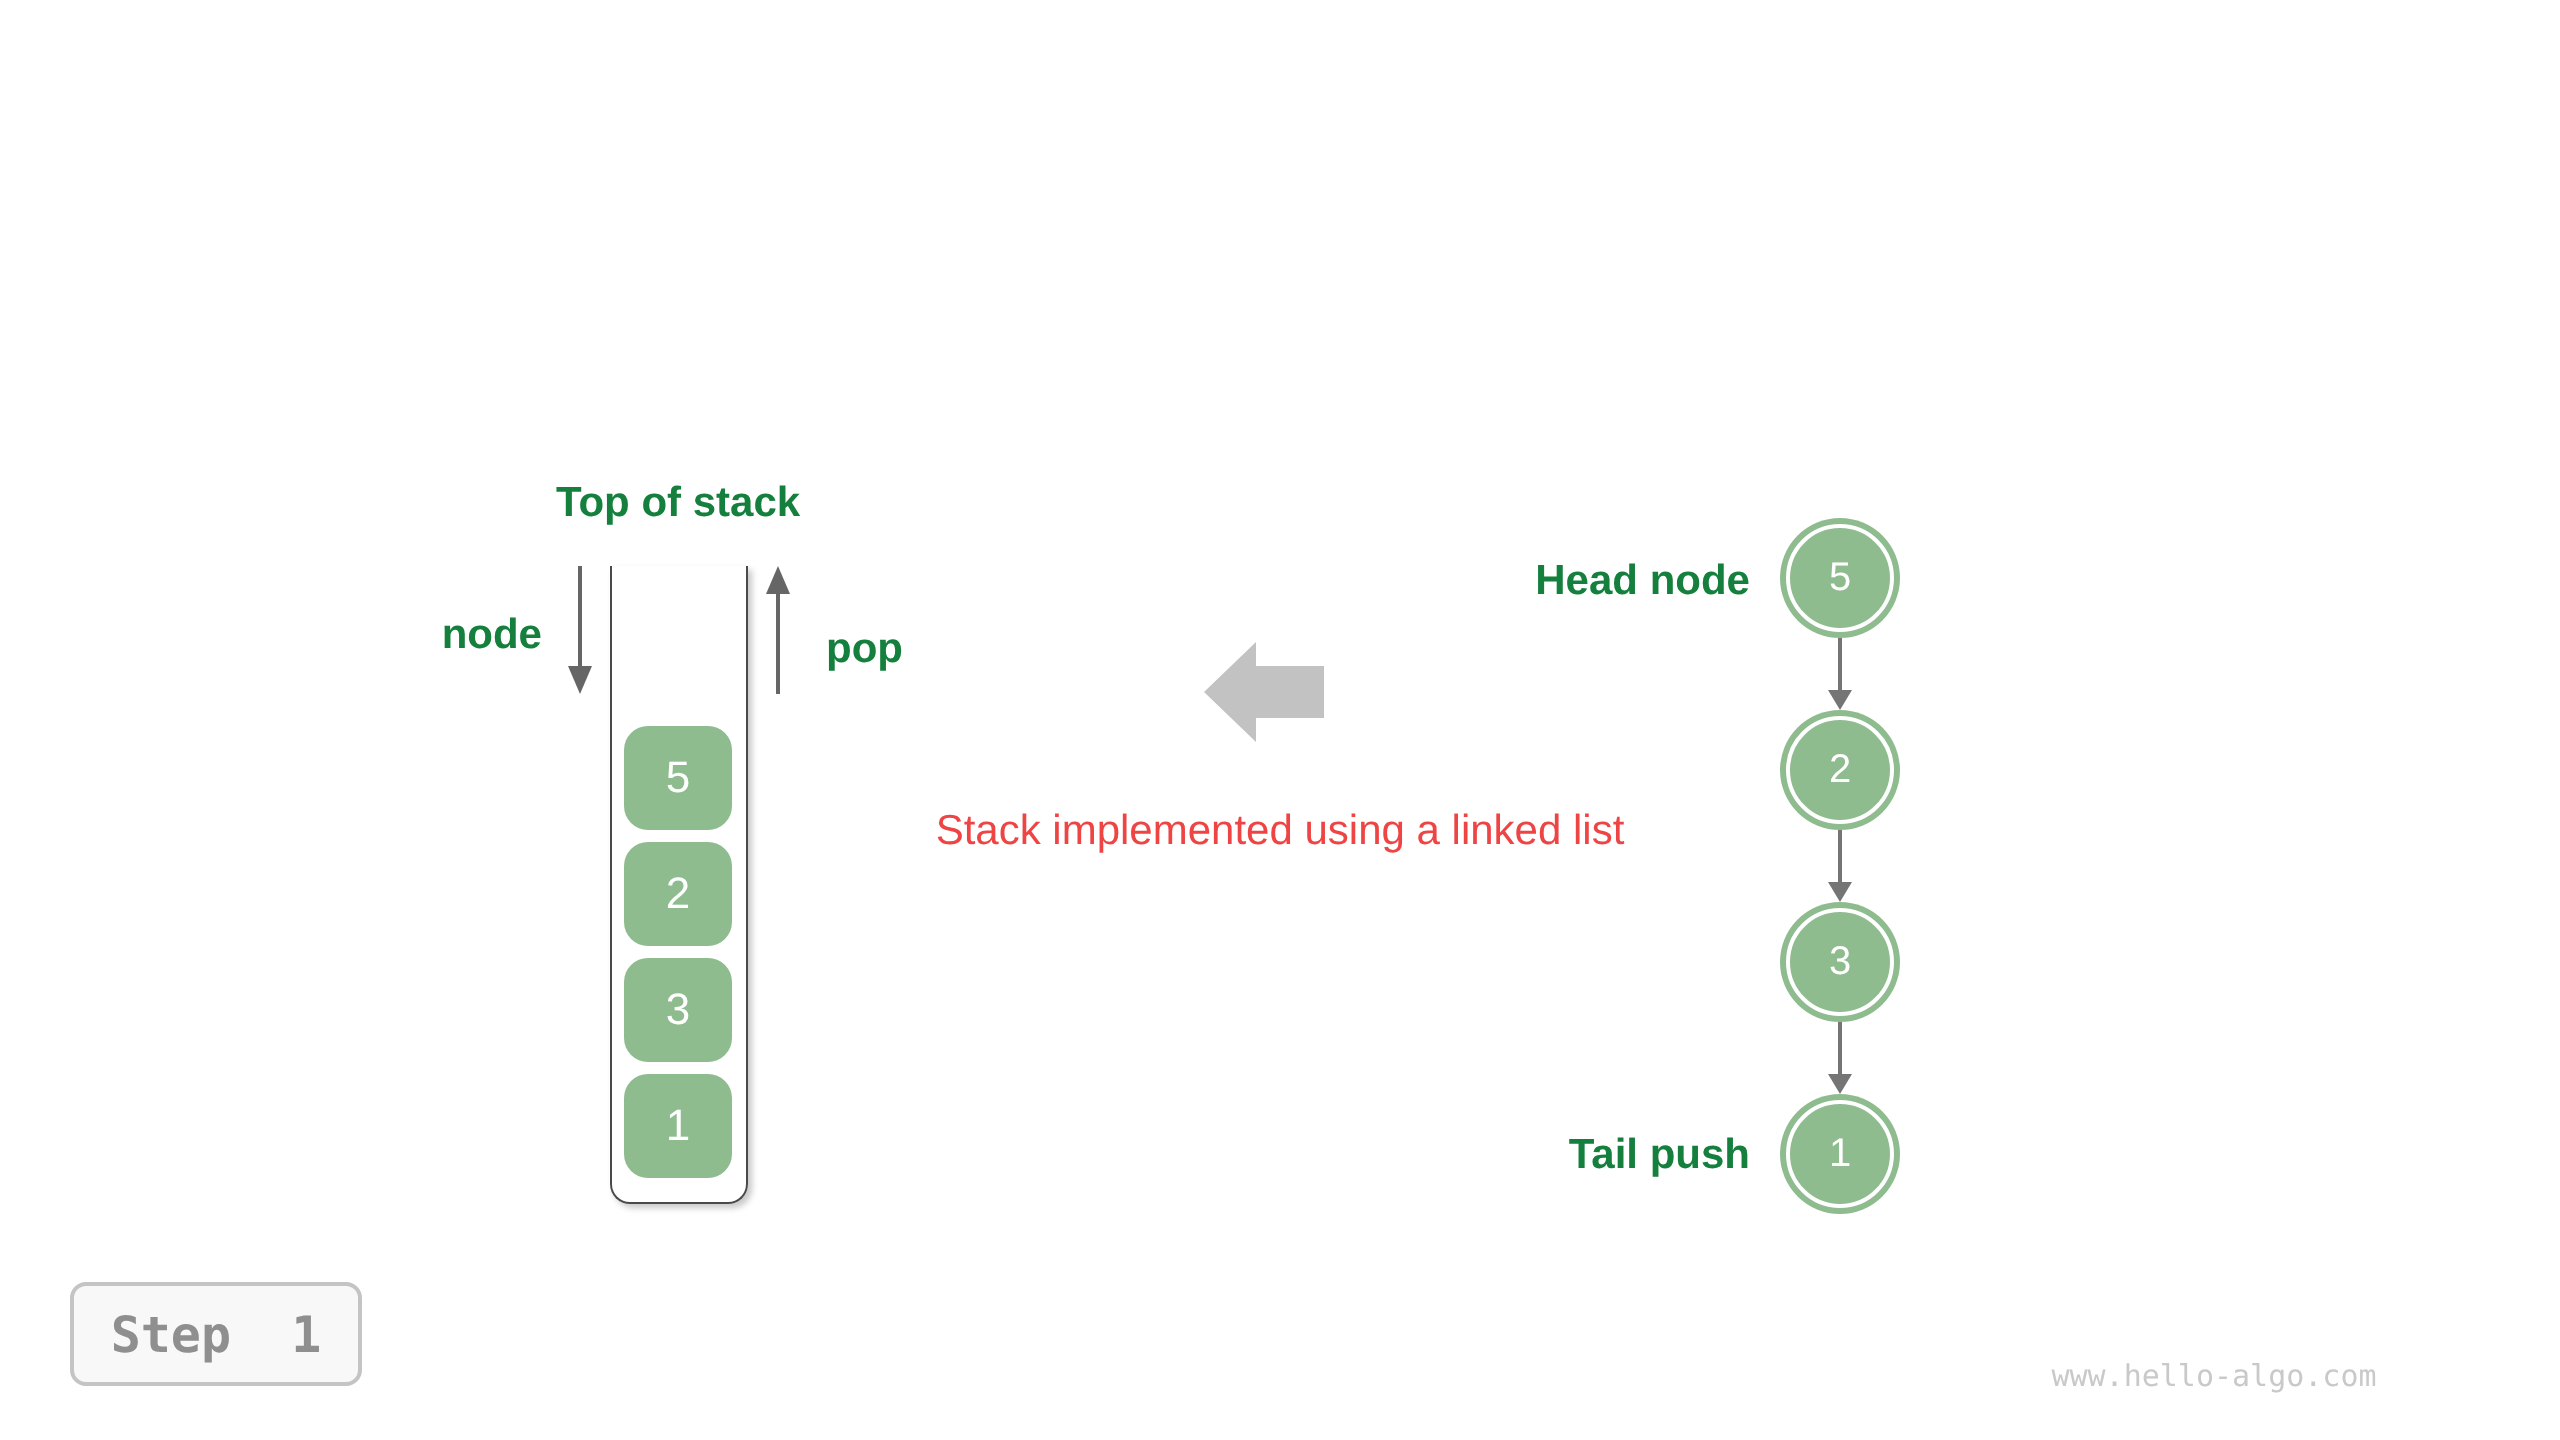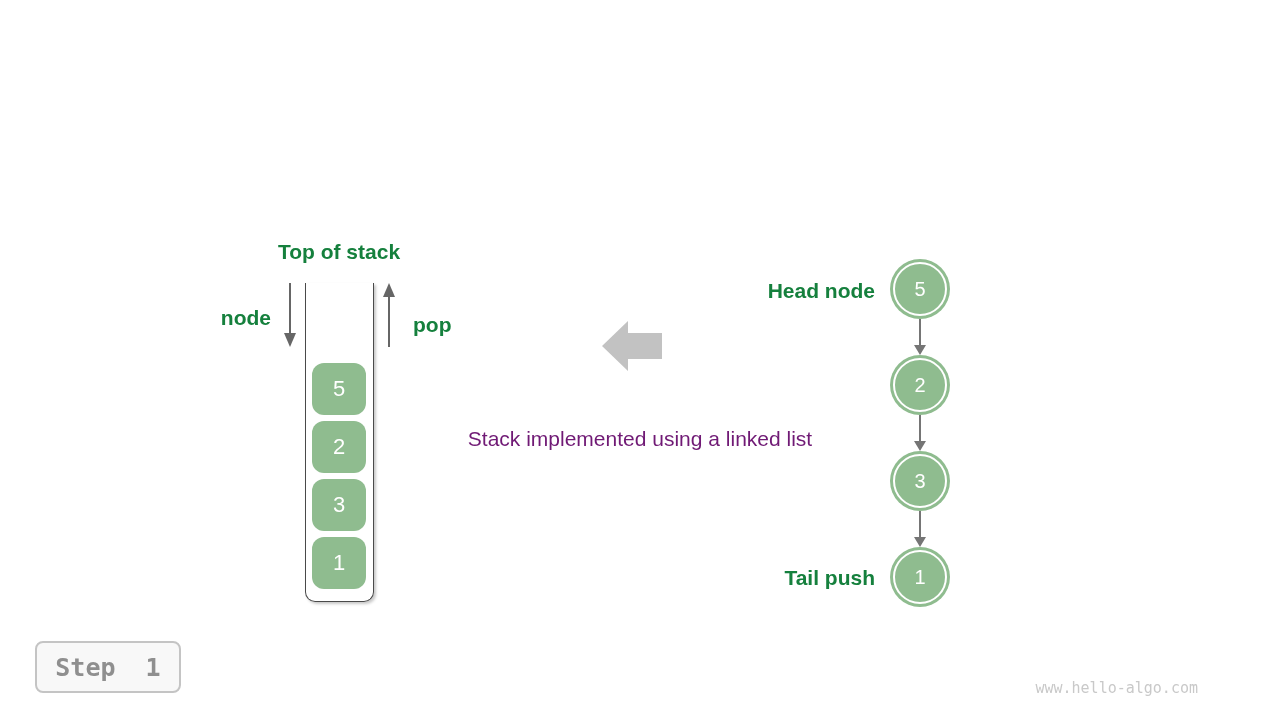--- a/index.html
+++ b/index.html
@@ -31,34 +31,34 @@
   
   .ll-node {
     position:absolute; left:893px; width:50px; height:50px;
     background:#8FBC8F; border:2px solid #ffffff; border-radius:50%;
     box-shadow:0 0 0 3px #8FBC8F; color:#ffffff; font-size:20px;
     display:flex; align-items:center; justify-content:center;
   }
 
   
   .caption {
-    position:absolute; left:340px; top:427px; width:600px; text-align:center;
-    font-size:21px; color:#701a75;
+    position:absolute; left:340px; top:404px; width:600px; text-align:center;
+    font-size:21px; color:#ef4444;
   }
 
   
   .step-badge {
     position:absolute; left:35px; top:641px; width:146px; height:52px;
     background:#f8f8f8; border:2px solid #c4c4c4; border-radius:8px;
     display:flex; align-items:center; justify-content:center;
     font-family:"DejaVu Sans Mono", monospace; font-weight:bold;
     font-size:25px; color:#8f8f8f; white-space:pre; box-sizing:border-box;
   }
   .watermark {
-    position:absolute; left:1016px; top:679px; width:182px; text-align:right;
+    position:absolute; left:1016px; top:679px; width:182px; text-align:center;
     font-family:"DejaVu Sans Mono", monospace; font-size:15px; color:#c9c9c9;
   }
 </style>
 </head>
 <body>
 
 <div class="canvas">
 
   
   <div class="bold-label center" style="left:239px; top:240px; width:200px;">Top of stack</div>

